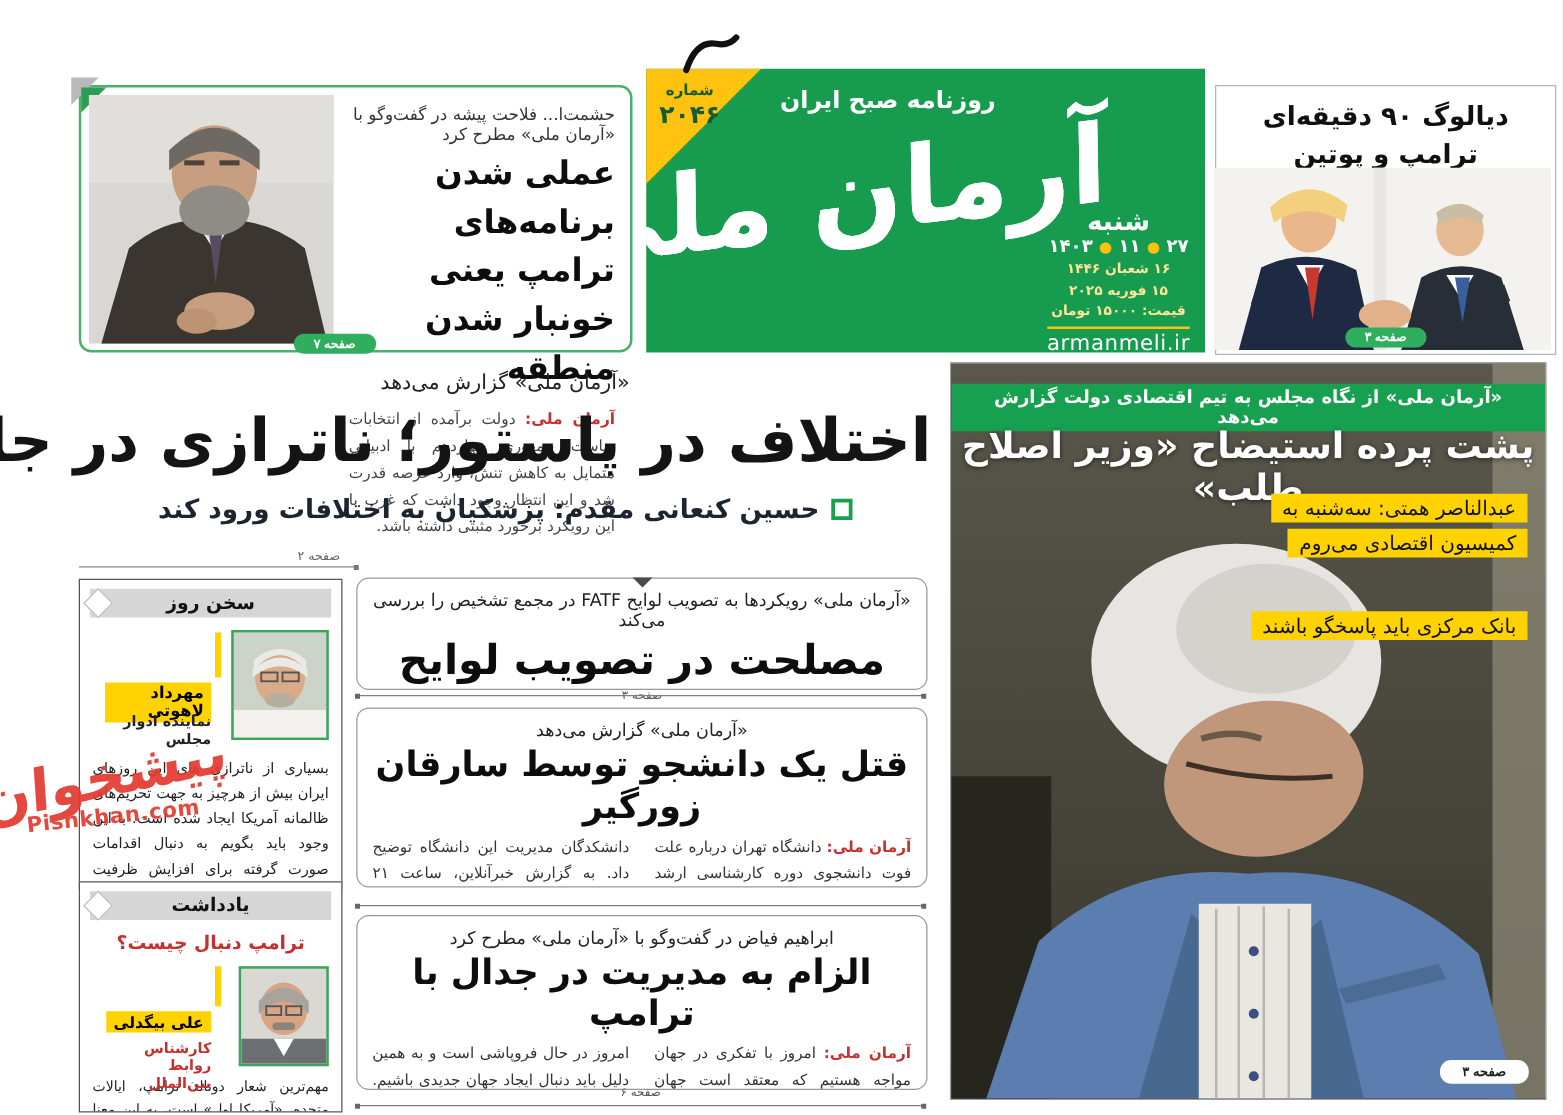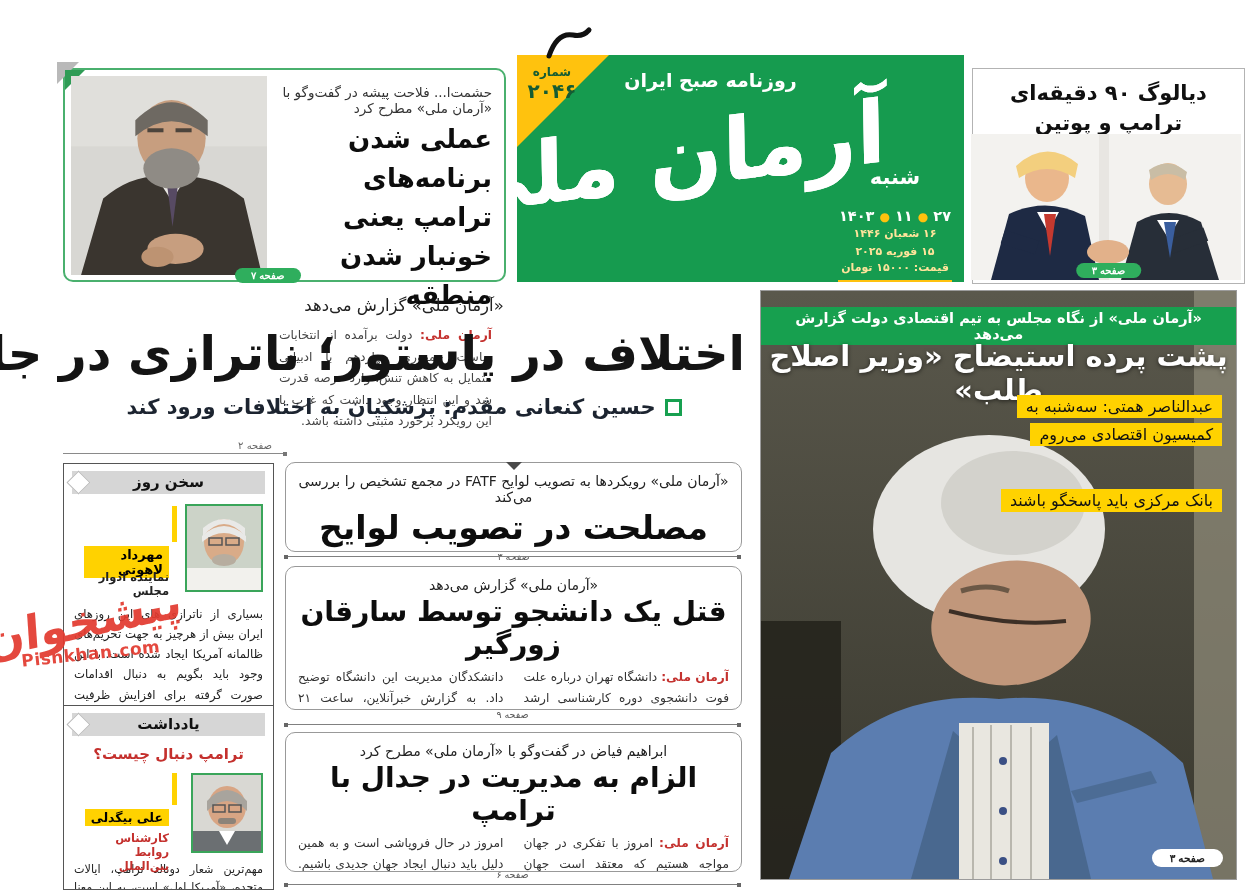--- a/index.html
+++ b/index.html
@@ -11,21 +11,21 @@
   .masthead{left:517px;top:55px;width:447px;height:227px;background:#169b4f;overflow:hidden;}
   .mast-corner{left:0;top:0;width:0;height:0;border-top:92px solid #ffc20e;border-right:92px solid transparent;}
   .mast-issue{left:4px;top:10px;width:62px;text-align:center;color:#155c33;line-height:1.2;}
   .mast-issue .lbl{font-size:12px;font-weight:bold;}
   .mast-issue .num{font-size:20px;font-weight:bold;}
   .mast-tagline{left:0;right:60px;top:14px;text-align:center;color:#fff;font-weight:bold;font-size:19px;}
   .mast-logo{left:10px;top:48px;width:360px;text-align:center;color:#fff;font-size:86px;font-weight:bold;
              transform:rotate(-7deg) skewX(-6deg);letter-spacing:-3px;text-shadow:0 0 0 #fff;white-space:nowrap;}
   .mast-dates{right:8px;top:110px;width:122px;text-align:center;color:#fff;}
   .mast-weekday{font-size:21px;font-weight:bold;}
-  .mast-date-row{font-size:14.5px;font-weight:bold;margin-top:19px;}
+  .mast-date-row{font-size:14.5px;font-weight:bold;margin-top:0;}
   .mast-date-row .dot{color:#ffc20e;font-size:12px;}
   .mast-sub{font-size:11px;color:#ffe49b;font-weight:bold;margin-top:3px;}
   .mast-sub2{font-size:11px;color:#ffe49b;font-weight:bold;margin-top:5px;}
   .mast-line{border-top:2px solid #ffc20e;margin:6px 4px 2px 4px;}
   .mast-site{font-size:17px;color:#fff;direction:ltr;letter-spacing:.5px;}
   .mast-accent{left:28px;top:-27px;}
 
   
   .tp-box{left:972px;top:68px;width:271px;height:214px;border:1px solid #b3b3b3;background:#fff;}
   .tp-head{margin-top:9px;text-align:center;font-weight:bold;font-size:21px;color:#101010;line-height:1.45;}
@@ -310,21 +310,20 @@
   <div class="abs sep sep1"></div>
 
   <div class="abs mid-box mb2">
     <div class="mb-kicker">«آرمان ملی» گزارش می‌دهد</div>
     <div class="mb-head">قتل یک دانشجو توسط سارقان زورگیر</div>
     <div class="mb-body">
       <span class="lead-red">آرمان ملی:</span>
       <span>دانشگاه تهران درباره علت فوت دانشجوی دوره کارشناسی ارشد دانشکدگان مدیریت این دانشگاه توضیح داد. به گزارش خبرآنلاین، ساعت ۲۱ چهارشنبه مورخ ۲۴ بهمن ۱۴۰۳، واحد گشت پلیس در محدوده بزرگراه جلال آل احمد نبش کوچه جنت با جوانی مواجه شده که بر اثر اصابت جسم تیز به مجاری تنفسی مجروح و با همکاری عوامل اورژانس به بیمارستان شریعتی تهران منتقل که بر اثر شدت جراحات در ساعت ۷:۳۰ صبح فوت کرد.</span>
     </div>
   </div>
-  <div class="abs sep-label sl2">صفحه ۹</div>
   <div class="abs sep sep2"></div>
 
   <div class="abs mid-box mb3">
     <div class="mb-kicker">ابراهیم فیاض در گفت‌وگو با «آرمان ملی» مطرح کرد</div>
     <div class="mb-head">الزام به مدیریت در جدال با ترامپ</div>
     <div class="mb-body">
       <span class="lead-red">آرمان ملی:</span>
       <span>امروز با تفکری در جهان مواجه هستیم که معتقد است جهان امروز در حال فروپاشی است و به همین دلیل باید دنبال ایجاد جهان جدیدی باشیم. در این زمینه نیز دو رهیافت در پیش گرفته است. نخست رهیافت غایت‌گرایی است که مبتنی بر بنیادگرایی است که به دنبال این است که از این طریق به اهداف خود دست پیدا کند. رهیافت دوم الحادی و سکولار است که معتقد است دانش‌های بشری باید مشخص کند که چه تحولاتی باید در آینده رخ بدهد. به قدرت رسیدن یک نفر برای دو بار در تاریخ آمریکا برای دومین بار است که رخ می‌دهد و...</span>
     </div>
   </div>

